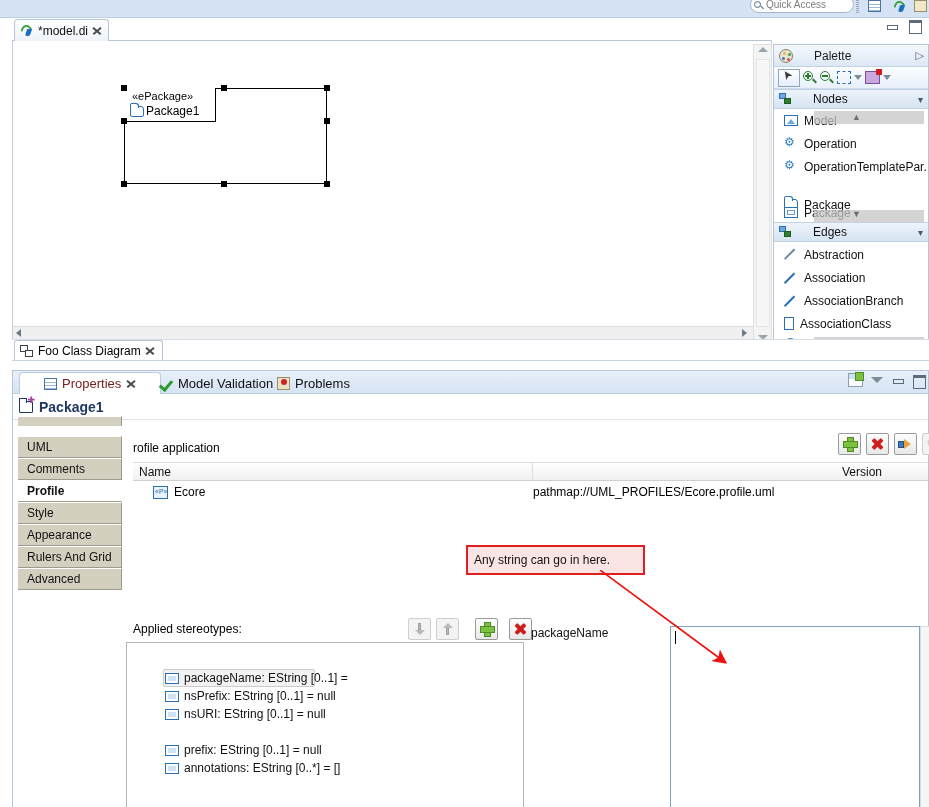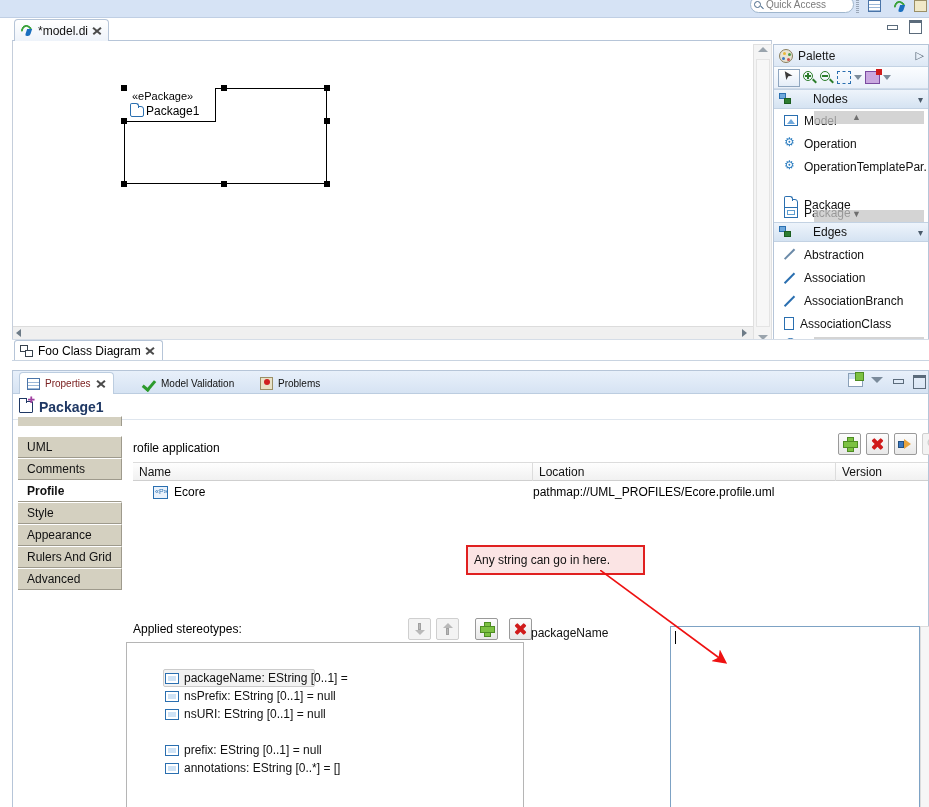--- a/index.html
+++ b/index.html
@@ -114,21 +114,21 @@
 
   
   .palette {
     left: 773px; top: 44px; width: 156px; height: 300px;
     background: #ffffff; border: 1px solid #b6c5d8;
   }
   .pal-title {
     position: absolute; left: 0; top: 0; width: 154px; height: 22px;
     background: linear-gradient(to bottom,#f4f8fd,#dde8f5);
     border-bottom: 1px solid #c3d2e3;
-    display: flex; align-items: center; padding-left: 5px; gap: 5px;
+    display: flex; align-items: center; padding-left: 5px; gap: 21px;
     font-size: 12px; color: #1a1a1a;
   }
   .pal-toolrow {
     position: absolute; left: 0; top: 22px; width: 154px; height: 22px;
     background: linear-gradient(to bottom,#fbfdff,#e9f0f9);
     border-bottom: 1px solid #cfdbe9;
     display: flex; align-items: center; gap: 3px; padding-left: 4px;
   }
   .pal-group {
     position: absolute; width: 154px; height: 20px;
@@ -172,22 +172,22 @@
     left: 12px; top: 370px; width: 917px; height: 437px;
     background: #ffffff; border: 1px solid #b6c5d8; border-bottom: none;
   }
   .prop-tabrow {
     position: absolute; left: 0; top: 0; width: 915px; height: 23px;
     background: linear-gradient(to bottom,#e8f0fa,#d6e3f3);
     border-bottom: 1px solid #bccde0;
   }
   .ptab {
     position: absolute; top: 1px; height: 22px;
-    display: flex; align-items: center; gap: 5px; padding: 0 7px;
-    font-size: 10px; color: #111;
+    display: flex; align-items: center; gap: 5px; padding: 0 24px;
+    font-size: 13px; color: #111;
   }
   .ptab.active {
     background: #ffffff;
     border: 1px solid #bccde0; border-bottom: none;
     border-radius: 4px 4px 0 0;
     color: #7a2020;
   }
   .prop-toolbar { position: absolute; right: 3px; top: 2px; display:flex; align-items:center; gap:8px; }
 
   .prop-header {
@@ -764,21 +764,20 @@
             <i></i>
             <b></b>
           </span>
       </div>
       <div class="icobtn disabled" style="left:799px; top:7px">
         <span class="greyed-ic" style="position:absolute;left:3px;top:3px"></span>
       </div>
 
       <div class="ptable-head">
         <div class="pth-cell" style="left:0px; width:400px">Name</div>
-        <div class="pth-cell" style="left:400px; width:303px">Location</div>
         <div class="pth-cell" style="left:703px; width:92px; border-right:none">Version</div>
       </div>
 
       <div class="ptable-row">
         <div class="ptr-cell" style="left:20px; display:flex; align-items:center; gap:6px">
           <span class="profile-ic"></span>
           <span>Ecore</span>
         </div>
         <div class="ptr-cell" style="left:400px">pathmap://UML_PROFILES/Ecore.profile.uml</div>
         <div class="ptr-cell" style="left:703px"></div>

